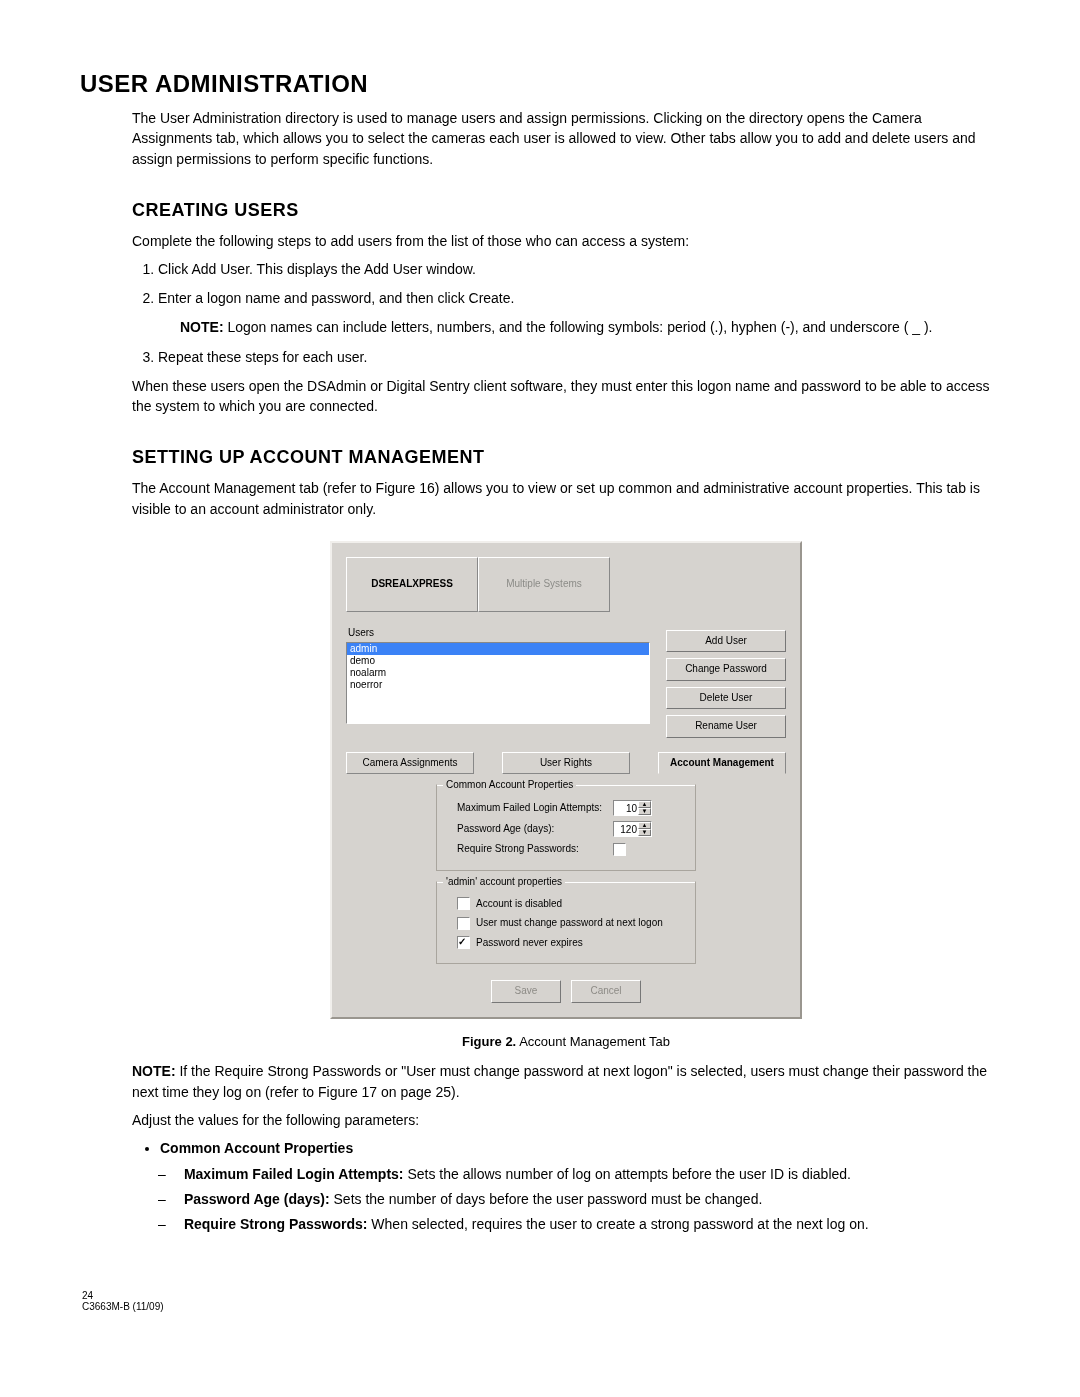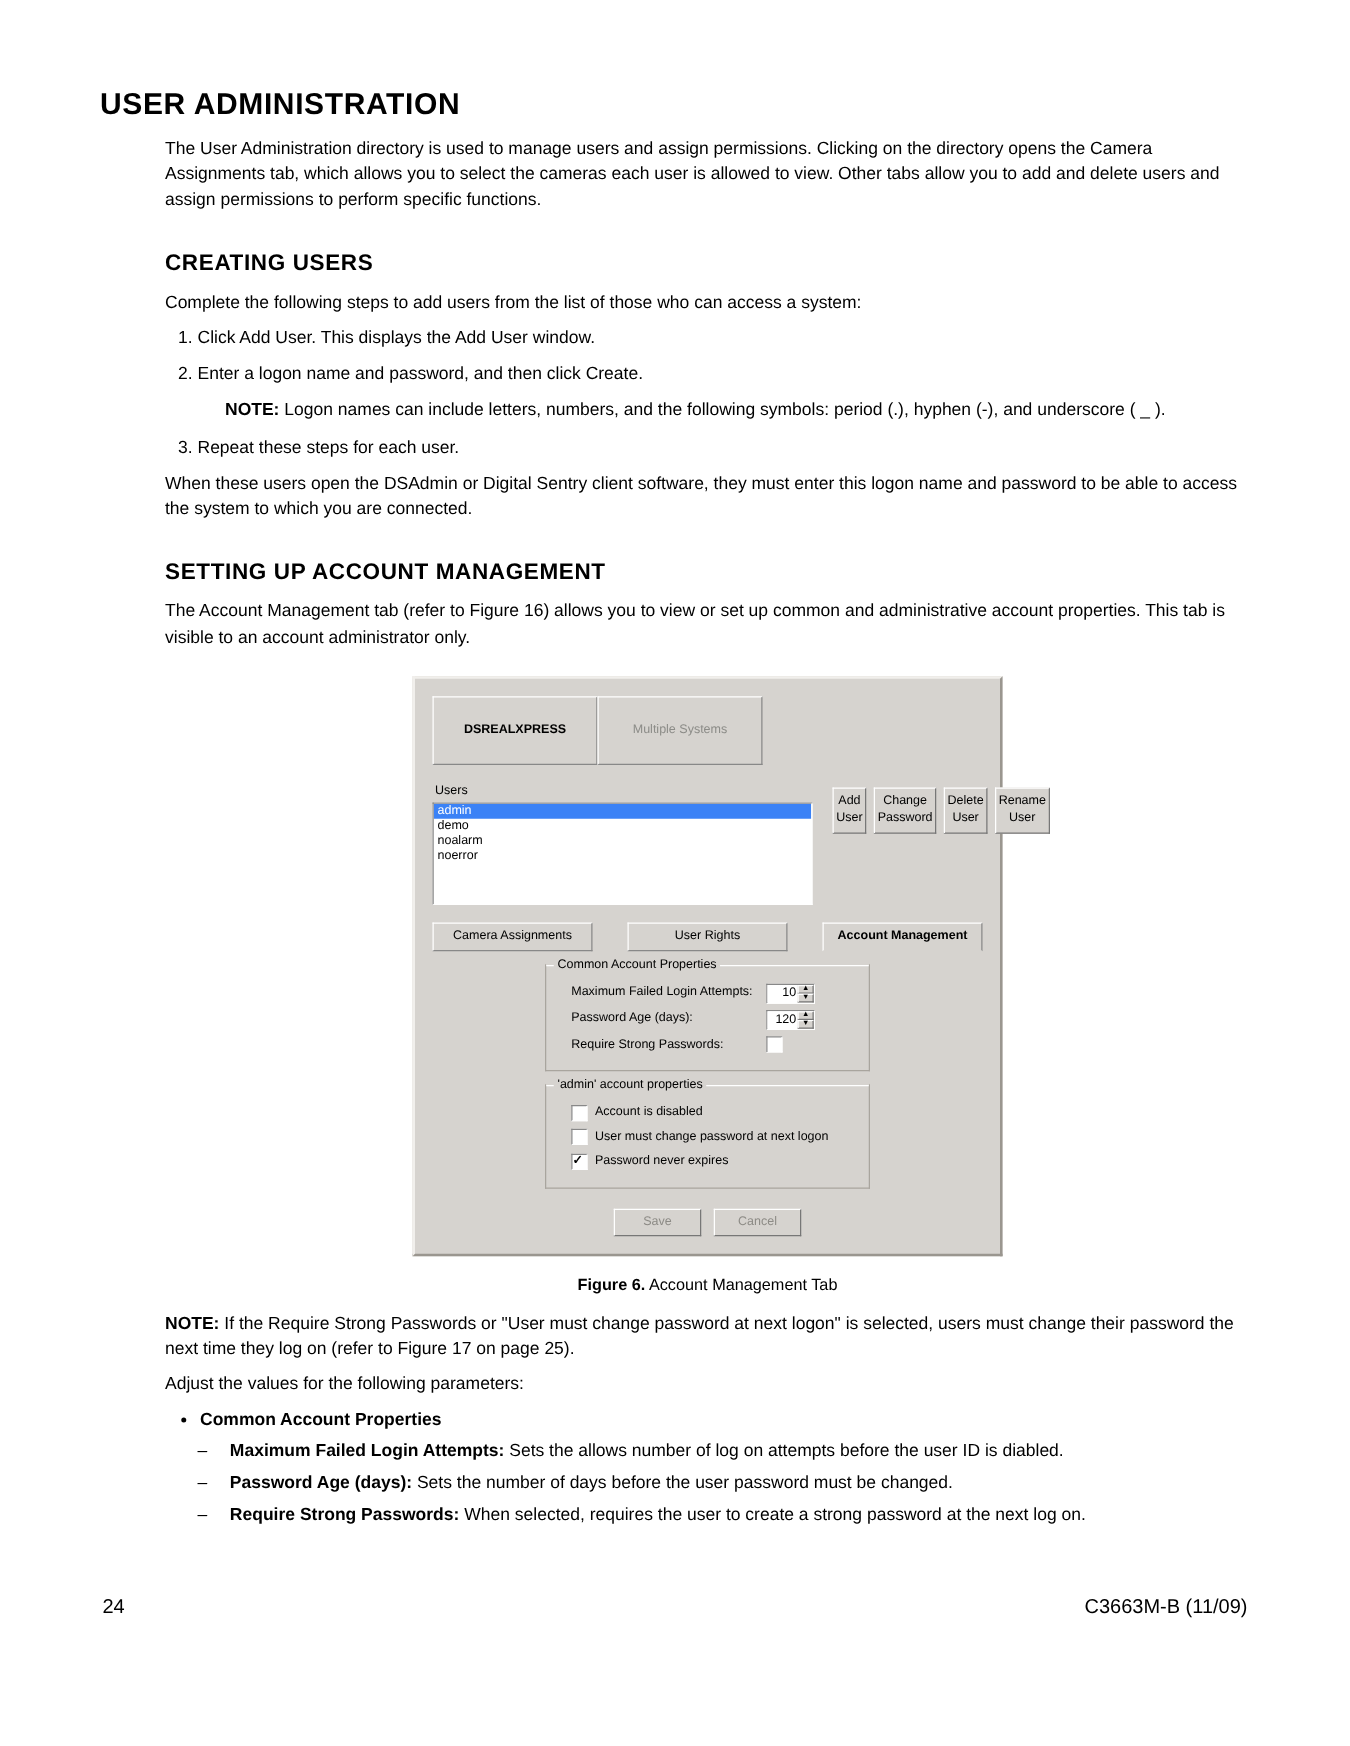--- a/index.html
+++ b/index.html
@@ -95,21 +95,21 @@
   .users-label { margin: 0 0 2px 2px; }
   .listbox {
     background:#fff;
     border-top:1px solid #888; border-left:1px solid #888;
     border-right:1px solid #fff; border-bottom:1px solid #fff;
     height: 80px;
     overflow:hidden;
   }
   .listrow { padding: 0 3px; line-height: 12px; font-size: 10px; }
   .listrow.sel { background:#3b82f6; color:#fff; }
-  .btn-col { width: 120px; display:flex; flex-direction:row; gap:6px; padding-top:4px; }
+  .btn-col { width: 120px; display:flex; flex-direction:column; gap:6px; padding-top:4px; }
   .winbtn {
     background:#d6d3cf;
     border-top:1px solid #fff; border-left:1px solid #fff;
     border-right:1px solid #777; border-bottom:1px solid #777;
     font-size:10px; padding:3px 2px; text-align:center;
   }
 
   .tabrow { display:flex; margin-top: 14px; gap: 28px; }
   .tab {
     flex:1;
@@ -159,22 +159,23 @@
   }
   .chk.checked::after {
     content:"✓"; position:absolute; left:0; top:-2px; font-size:10px; font-weight:bold;
   }
 
   .savecancel { display:flex; gap:10px; justify-content:center; margin-top:16px; }
   .savecancel .winbtn { width:64px; color:#8d8b86; }
 
   .footer {
     display:flex; justify-content:space-between;
-    font-size:16px; margin-top: 56px;
+    font-size:10px; margin-top: 56px;
     padding: 0 2px;
+    flex-direction: column;
   }
 </style>
 </head>
 <body>
 
 <div class="page">
   <h1>USER ADMINISTRATION</h1>
 
   <div class="body-text">
     <p>The User Administration directory is used to manage users and assign permissions. Clicking on the directory opens the Camera Assignments tab, which allows you to select the cameras each user is allowed to view. Other tabs allow you to add and delete users and assign permissions to perform specific functions.</p>
@@ -282,21 +283,21 @@
           </div>
 
           <div class="savecancel">
             <div class="winbtn">Save</div>
             <div class="winbtn">Cancel</div>
           </div>
         </div>
 
       </div>
       <div class="figure-caption">
-        <span class="fignum">Figure 6.</span><span>  Account Management Tab</span>
+        <span class="fignum">Figure 2.</span><span>  Account Management Tab</span>
       </div>
     </div>
 
     <p>
       <span class="b">NOTE:</span><span>  If the Require Strong Passwords or "User must change password at next logon" is selected, users must change their password the next time they log on (refer to Figure 17 on page 25).</span>
     </p>
 
     <p>Adjust the values for the following parameters:</p>
 
     <ul class="bullets">

